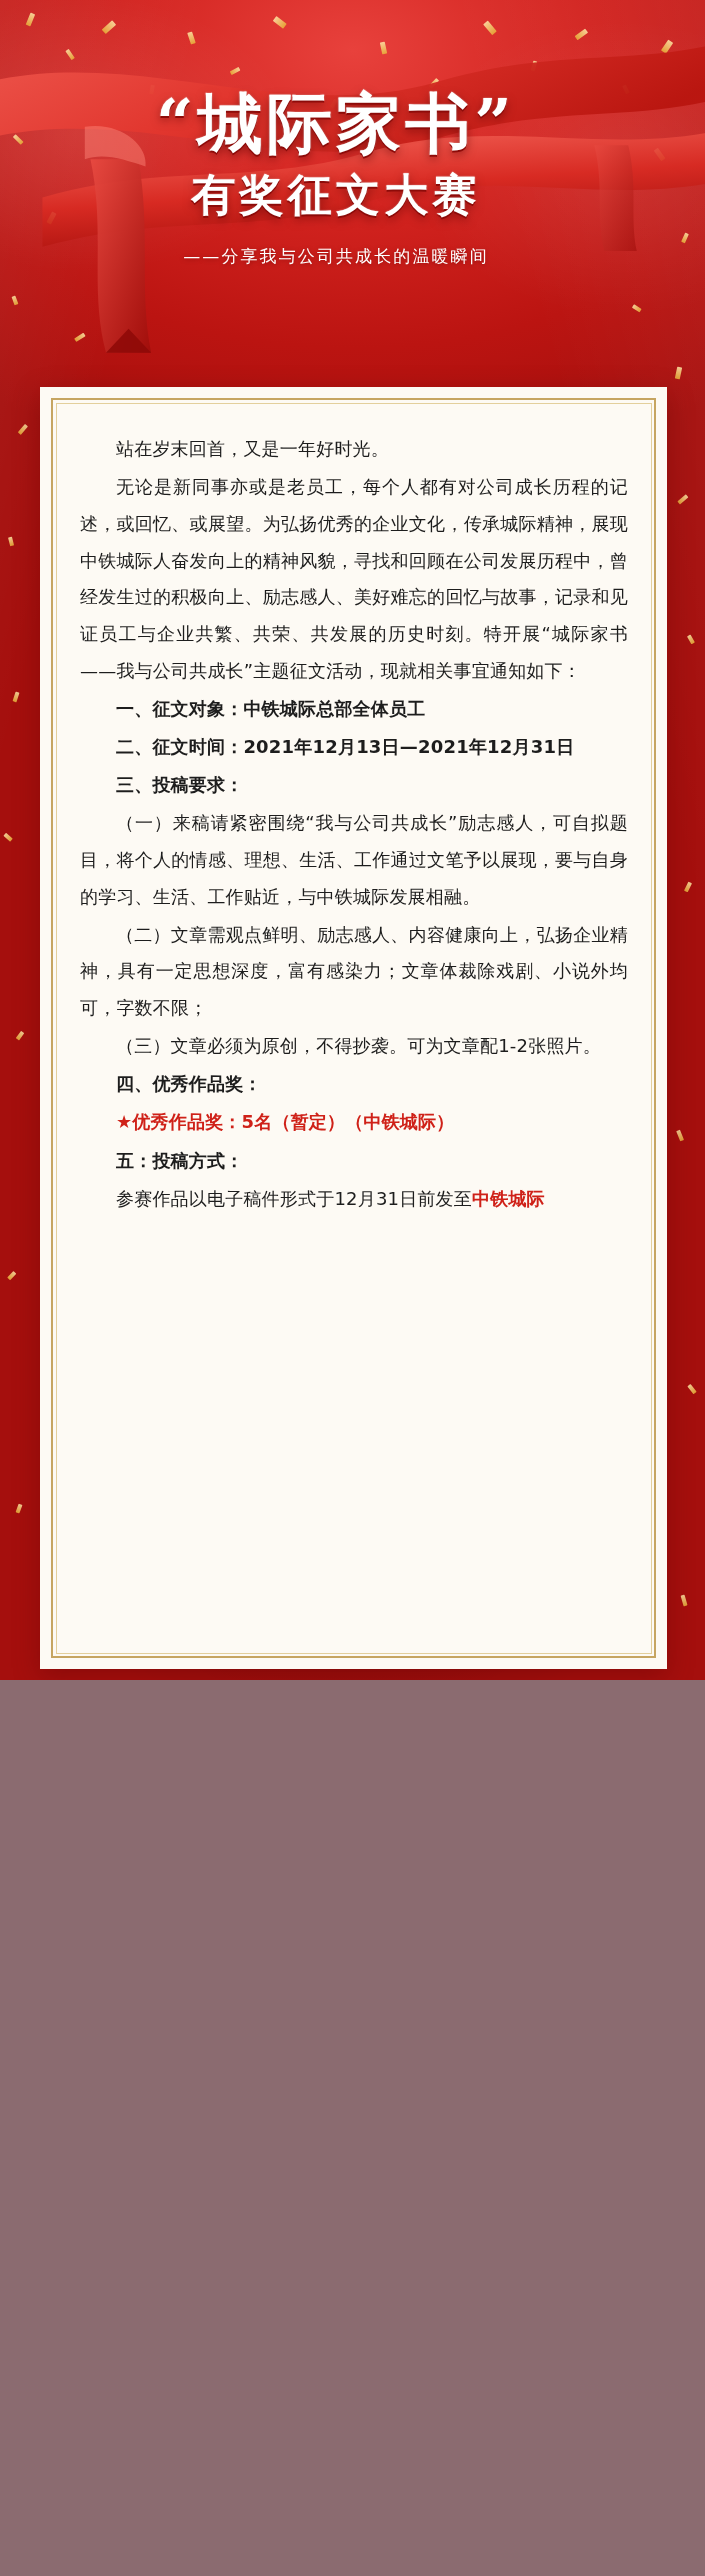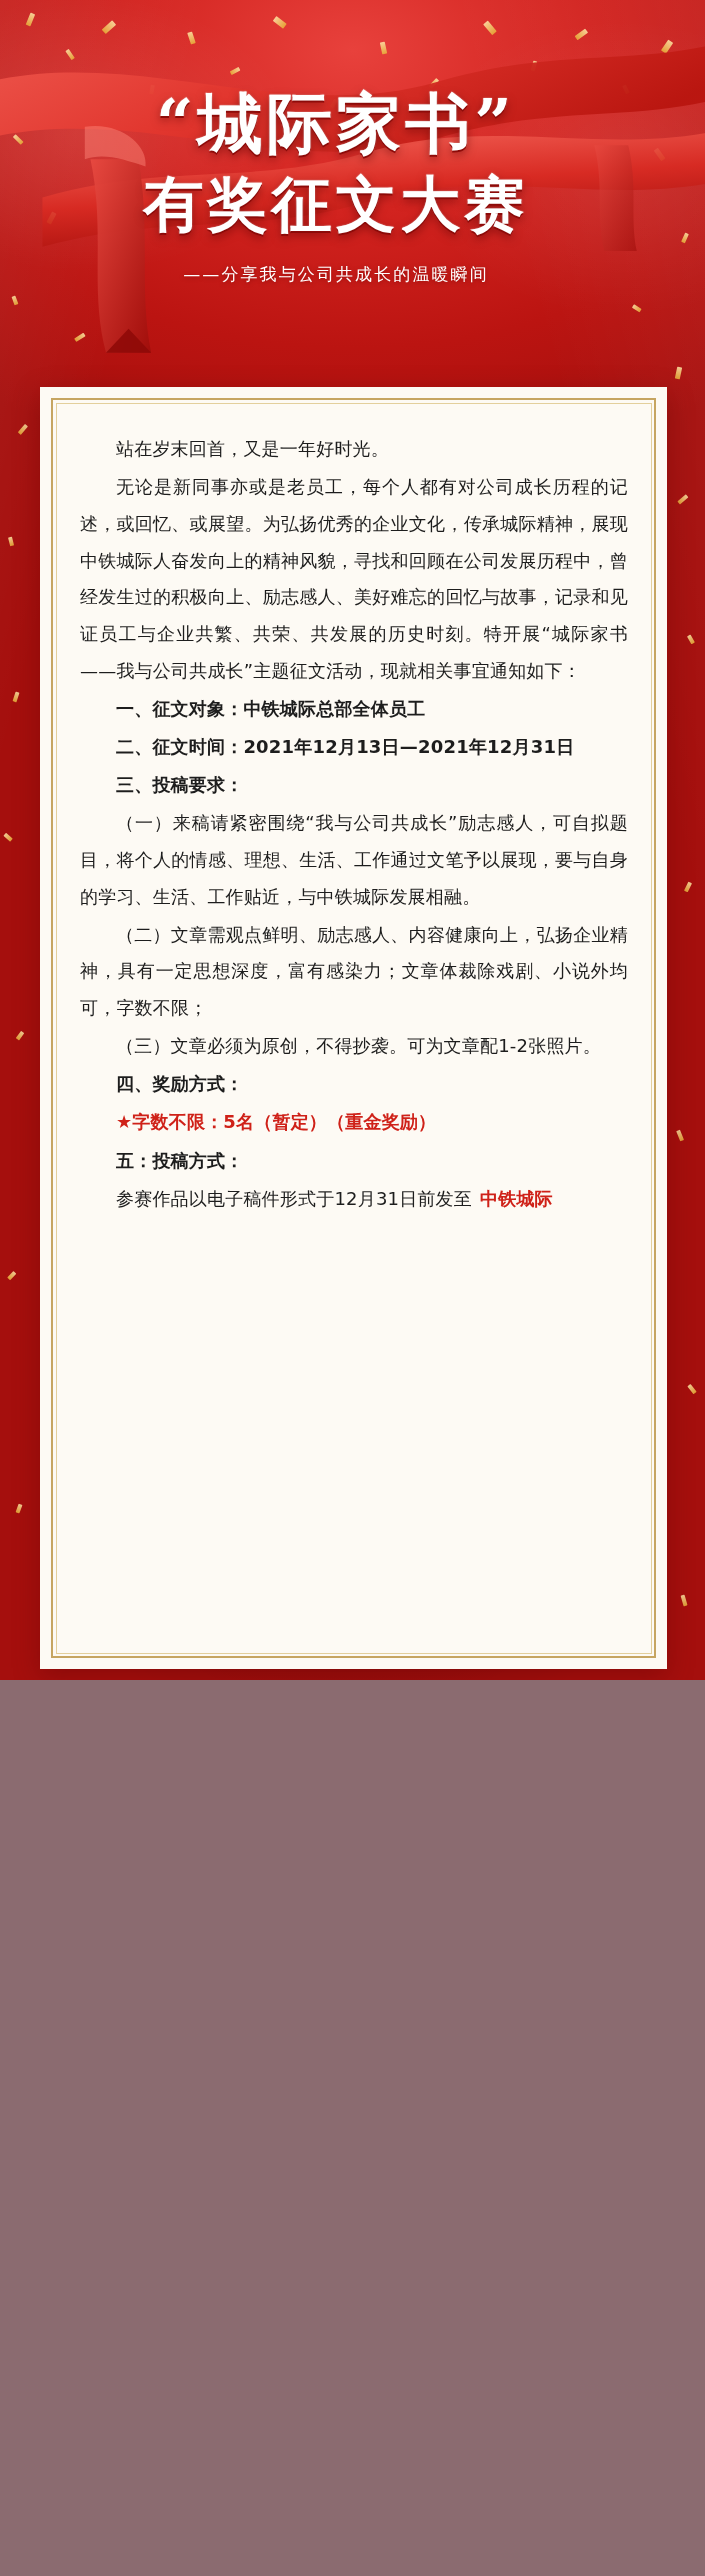--- a/index.html
+++ b/index.html
@@ -61,21 +61,21 @@
     font-weight: bold;
     color: #ffffff;
     letter-spacing: 4.2px;
     text-shadow:
       0 2.1px 0 #8d0b09,
       0 4.2px 10px rgba(90,0,0,.55),
       0 0 1.4px rgba(255,255,255,.9);
     line-height: 1.18;
   }
   #title-line1 { font-size: 65px; }
-  #title-line2 { font-size: 60px; margin-top: 7px; }
+  #title-line2 { font-size: 44px; margin-top: 7px; }
   #subtitle {
     margin-top: 24px;
     font-size: 17px;
     color: #ffffff;
     letter-spacing: 2.1px;
     font-family: "DejaVu Sans", "Liberation Sans", sans-serif;
     text-shadow: 0 1.4px 4.2px rgba(110,0,0,.6);
   }
 
   
@@ -107,21 +107,21 @@
     font-family: "DejaVu Sans", "Liberation Sans", sans-serif;
     color: #1d1d1d;
     font-size: 18px;
     line-height: 2.04;
     letter-spacing: 0.2px;
   }
   #paper-body p { margin: 0 0 1.4px 0; text-align: justify; }
   .indent { text-indent: 2em; }
   .bold { font-weight: bold; }
   .star { color: #cf2118; font-weight: bold; }
-  .hl { color: #cf2118; font-weight: bold; margin-left: 8px; }
+  .hl { color: #cf2118; font-weight: bold; }
 
   
   #cutoff {
     position: absolute;
     left: 0; top: 1680px;
     width: 706px;
     height: 896px;
     background: #8b6b70;
   }
 </style>
@@ -214,22 +214,22 @@
 
     <div id="paper-body">
       <p class="indent">站在岁末回首，又是一年好时光。</p>
       <p class="indent">无论是新同事亦或是老员工，每个人都有对公司成长历程的记述，或回忆、或展望。为弘扬优秀的企业文化，传承城际精神，展现中铁城际人奋发向上的精神风貌，寻找和回顾在公司发展历程中，曾经发生过的积极向上、励志感人、美好难忘的回忆与故事，记录和见证员工与企业共繁、共荣、共发展的历史时刻。特开展“城际家书——我与公司共成长”主题征文活动，现就相关事宜通知如下：</p>
       <p class="indent bold">一、征文对象：中铁城际总部全体员工</p>
       <p class="indent bold">二、征文时间：2021年12月13日—2021年12月31日</p>
       <p class="indent bold">三、投稿要求：</p>
       <p class="indent">（一）来稿请紧密围绕“我与公司共成长”励志感人，可自拟题目，将个人的情感、理想、生活、工作通过文笔予以展现，要与自身的学习、生活、工作贴近，与中铁城际发展相融。</p>
       <p class="indent">（二）文章需观点鲜明、励志感人、内容健康向上，弘扬企业精神，具有一定思想深度，富有感染力；文章体裁除戏剧、小说外均可，字数不限；</p>
       <p class="indent">（三）文章必须为原创，不得抄袭。可为文章配1-2张照片。</p>
-      <p class="indent bold">四、奖励方式：</p>
-      <p class="indent star">★字数不限：5名（暂定）（重金奖励）</p>
+      <p class="indent bold">四、优秀作品奖：</p>
+      <p class="indent star">★优秀作品奖：5名（暂定）（中铁城际）</p>
       <p class="indent bold">五：投稿方式：</p>
       <p class="indent"><span>参赛作品以电子稿件形式于12月31日前发至</span><span class="hl">中铁城际</span></p>
     </div>
   </div>
 </div>
 
 <div id="cutoff"></div>
 
 
 </body></html>

